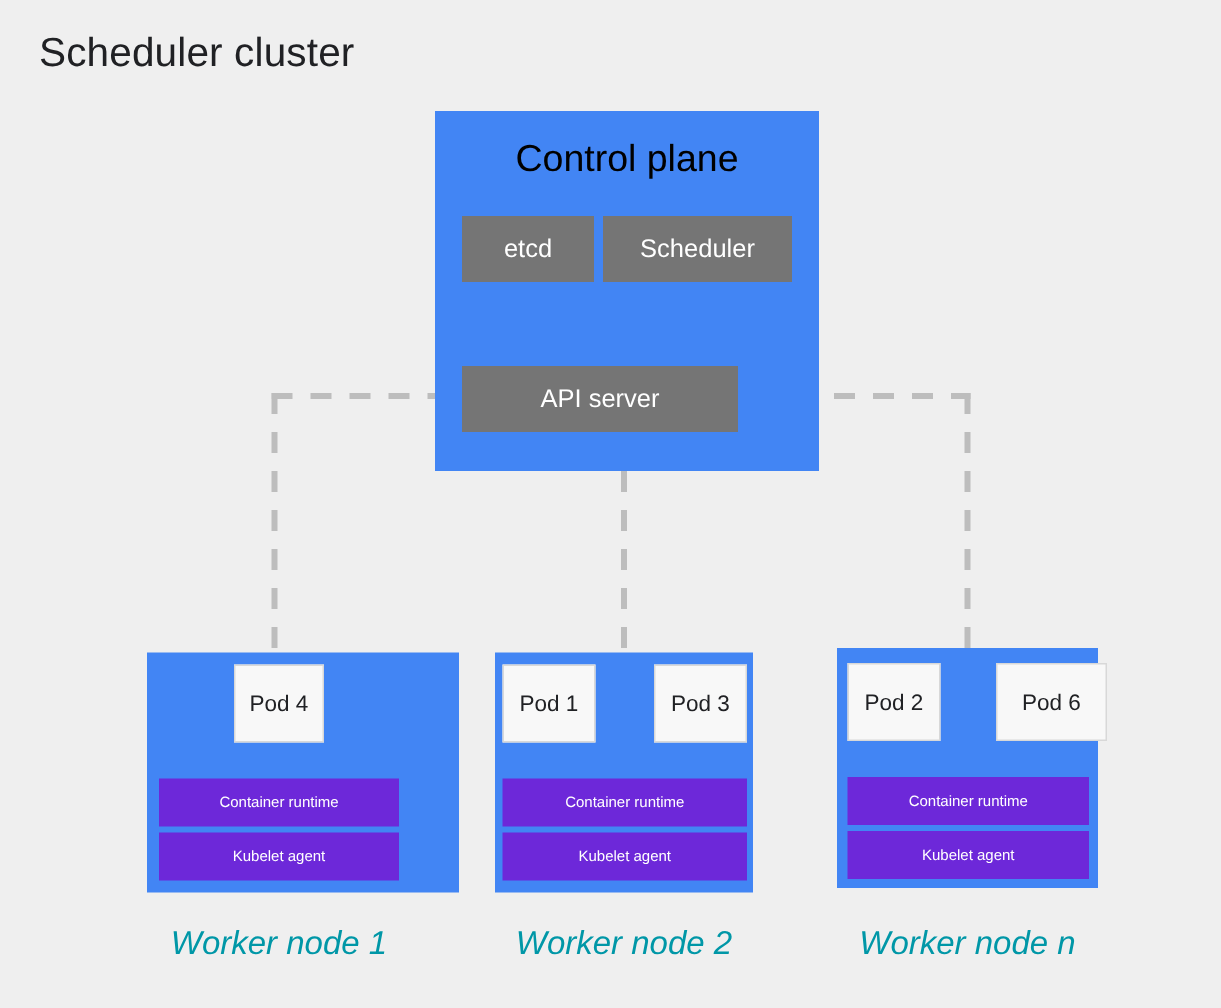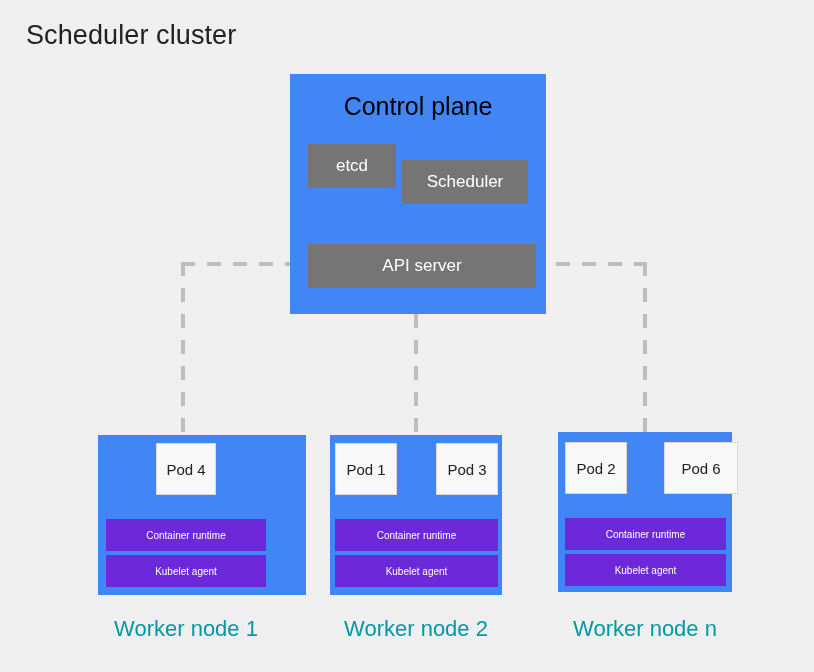--- a/index.html
+++ b/index.html
@@ -53,23 +53,23 @@
     position: absolute;
     background: #757575;
     color: #ffffff;
     display: flex;
     align-items: center;
     justify-content: center;
     font-size: 17px;
     box-sizing: border-box;
   }
   #cp-etcd      { left: 18px;  top: 70px;  width: 88px;  height: 44px; }
-  #cp-scheduler { left: 112px; top: 70px;  width: 126px; height: 44px; margin-top: 16px; }
+  #cp-scheduler { left: 112px; top: 70px;  width: 126px; height: 44px; }
   #cp-controllers { left: 18px; top: 120px; width: 220px; height: 44px; }
-  #cp-apiserver   { left: 18px; top: 170px; width: 228px; height: 44px; }
+  #cp-apiserver   { left: 18px; top: 170px; width: 184px; height: 44px; }
 
   
   .conn-h {
     position: absolute;
     height: 4px;
     background-image: linear-gradient(to right, #bdbdbd 0, #bdbdbd 14px, transparent 14px, transparent 26px);
     background-size: 26px 4px;
     background-repeat: repeat-x;
   }
   .conn-v {
@@ -135,20 +135,21 @@
   #wn-runtime { left: 7px; top: 86px; width: 161px; height: 32px; }
   #wn-kubelet { left: 7px; top: 122px; width: 161px; height: 32px; }
 
   
   .node-caption {
     position: absolute;
     color: #0097a7;
     font-size: 22px;
     white-space: nowrap;
     text-align: center;
+    font-style: italic;
   }
   #caption-1 { left: 98px;  top: 616px; width: 176px; }
   #caption-2 { left: 330px; top: 616px; width: 172px; }
   #caption-n { left: 558px; top: 616px; width: 174px; }
 </style>
 </head>
 <body>
 
 <div id="canvas">
 

